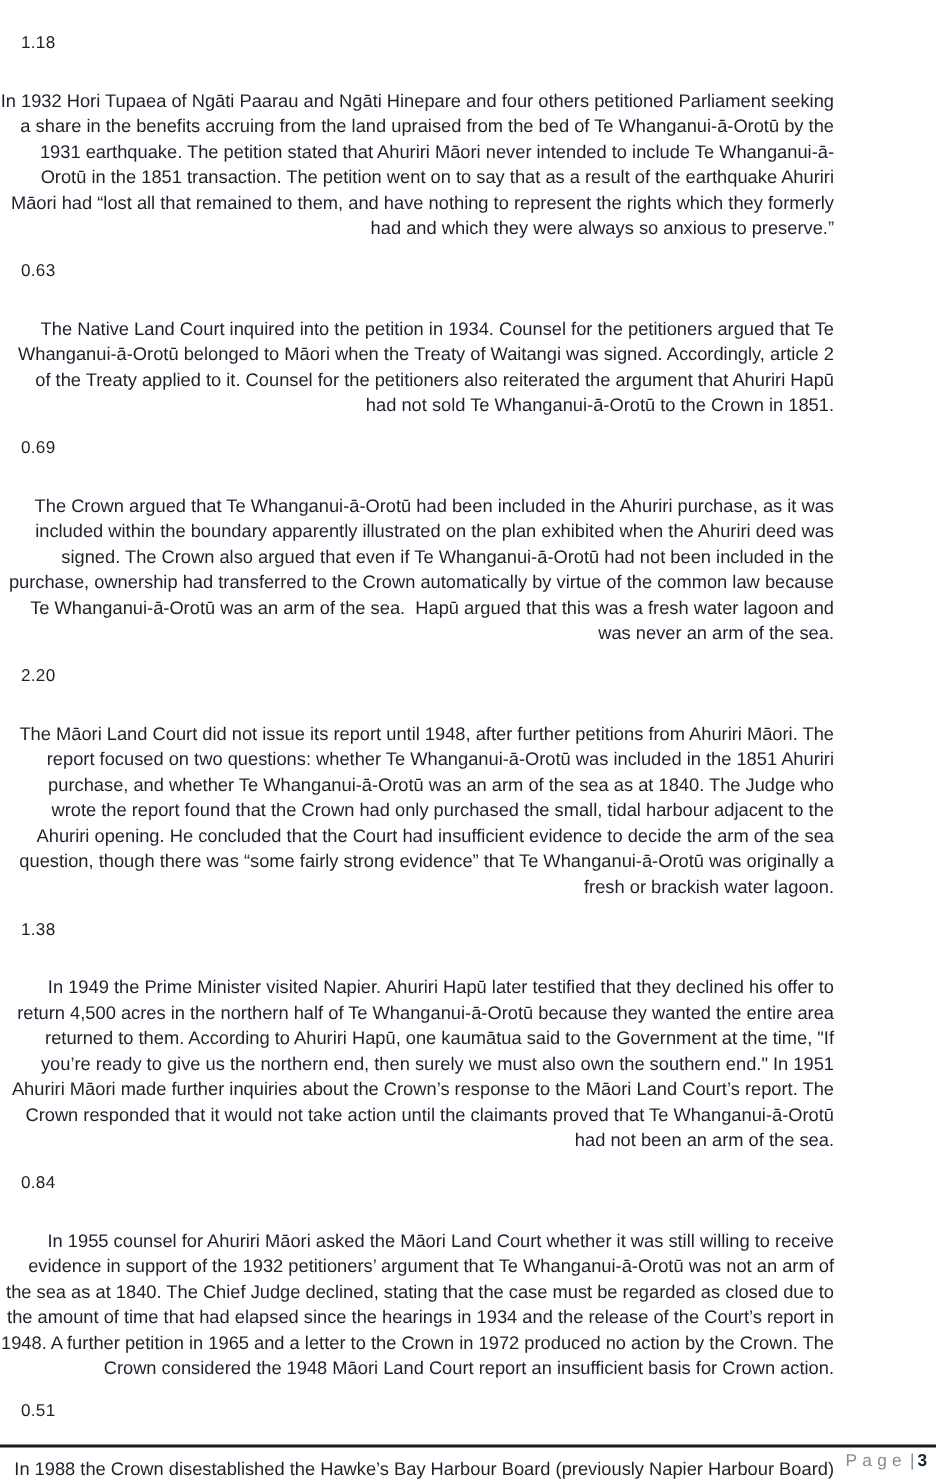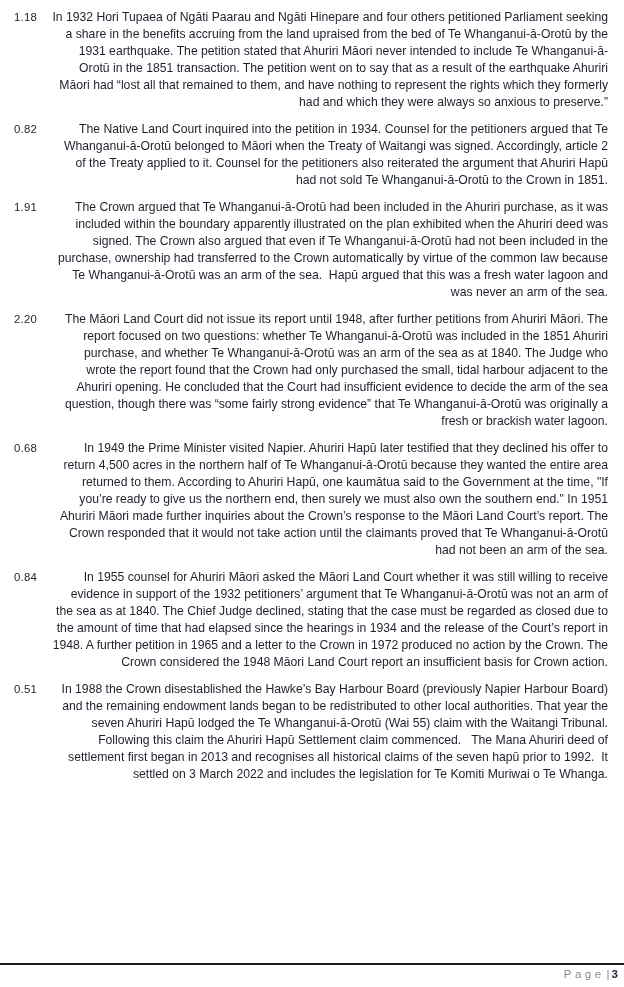--- a/index.html
+++ b/index.html
@@ -20,23 +20,24 @@
     width: 624px;
     height: 987px;
     background: #ffffff;
   }
   .content {
     padding-top: 9px;
   }
   .para {
     display: flex;
     align-items: flex-start;
-    margin: 0 0 10px 0;
+    margin: 12px 0 10px 0;
     font-size: 12.2px;
     line-height: 17px;
+    flex-direction: column;
   }
   .num {
     flex: 0 0 38px;
     margin-left: 14px;
     font-size: 11.4px;
     line-height: 17px;
     letter-spacing: 0.2px;
   }
   .ptext {
     width: 556px;
@@ -76,36 +77,36 @@
 
 <div class="page">
   <div class="content">
 
     <div class="para">
       <span class="num">1.18</span>
       <span class="ptext">In 1932 Hori Tupaea of Ngāti Paarau and Ngāti Hinepare and four others petitioned Parliament seeking a share in the benefits accruing from the land upraised from the bed of Te Whanganui-ā-Orotū by the 1931 earthquake. The petition stated that Ahuriri Māori never intended to include Te Whanganui-ā-Orotū in the 1851 transaction. The petition went on to say that as a result of the earthquake Ahuriri Māori had “lost all that remained to them, and have nothing to represent the rights which they formerly had and which they were always so anxious to preserve.”</span>
     </div>
 
     <div class="para">
-      <span class="num">0.82</span>
+      <span class="num">0.63</span>
       <span class="ptext">The Native Land Court inquired into the petition in 1934. Counsel for the petitioners argued that Te Whanganui-ā-Orotū belonged to Māori when the Treaty of Waitangi was signed. Accordingly, article 2 of the Treaty applied to it. Counsel for the petitioners also reiterated the argument that Ahuriri Hapū had not sold Te Whanganui-ā-Orotū to the Crown in 1851.</span>
     </div>
 
     <div class="para">
-      <span class="num">1.91</span>
+      <span class="num">0.69</span>
       <span class="ptext">The Crown argued that Te Whanganui-ā-Orotū had been included in the Ahuriri purchase, as it was included within the boundary apparently illustrated on the plan exhibited when the Ahuriri deed was signed. The Crown also argued that even if Te Whanganui-ā-Orotū had not been included in the purchase, ownership had transferred to the Crown automatically by virtue of the common law because Te Whanganui-ā-Orotū was an arm of the sea.  Hapū argued that this was a fresh water lagoon and was never an arm of the sea.</span>
     </div>
 
     <div class="para">
       <span class="num">2.20</span>
       <span class="ptext">The Māori Land Court did not issue its report until 1948, after further petitions from Ahuriri Māori. The report focused on two questions: whether Te Whanganui-ā-Orotū was included in the 1851 Ahuriri purchase, and whether Te Whanganui-ā-Orotū was an arm of the sea as at 1840. The Judge who wrote the report found that the Crown had only purchased the small, tidal harbour adjacent to the Ahuriri opening. He concluded that the Court had insufficient evidence to decide the arm of the sea question, though there was “some fairly strong evidence” that Te Whanganui-ā-Orotū was originally a fresh or brackish water lagoon.</span>
     </div>
 
     <div class="para">
-      <span class="num">0.68</span>
+      <span class="num">1.38</span>
       <span class="ptext">In 1949 the Prime Minister visited Napier. Ahuriri Hapū later testified that they declined his offer to return 4,500 acres in the northern half of Te Whanganui-ā-Orotū because they wanted the entire area returned to them. According to Ahuriri Hapū, one kaumātua said to the Government at the time, "If you’re ready to give us the northern end, then surely we must also own the southern end." In 1951 Ahuriri Māori made further inquiries about the Crown’s response to the Māori Land Court’s report. The Crown responded that it would not take action until the claimants proved that Te Whanganui-ā-Orotū had not been an arm of the sea.</span>
     </div>
 
     <div class="para">
       <span class="num">0.84</span>
       <span class="ptext">In 1955 counsel for Ahuriri Māori asked the Māori Land Court whether it was still willing to receive evidence in support of the 1932 petitioners’ argument that Te Whanganui-ā-Orotū was not an arm of the sea as at 1840. The Chief Judge declined, stating that the case must be regarded as closed due to the amount of time that had elapsed since the hearings in 1934 and the release of the Court’s report in 1948. A further petition in 1965 and a letter to the Crown in 1972 produced no action by the Crown. The Crown considered the 1948 Māori Land Court report an insufficient basis for Crown action.</span>
     </div>
 
     <div class="para">
       <span class="num">0.51</span>

